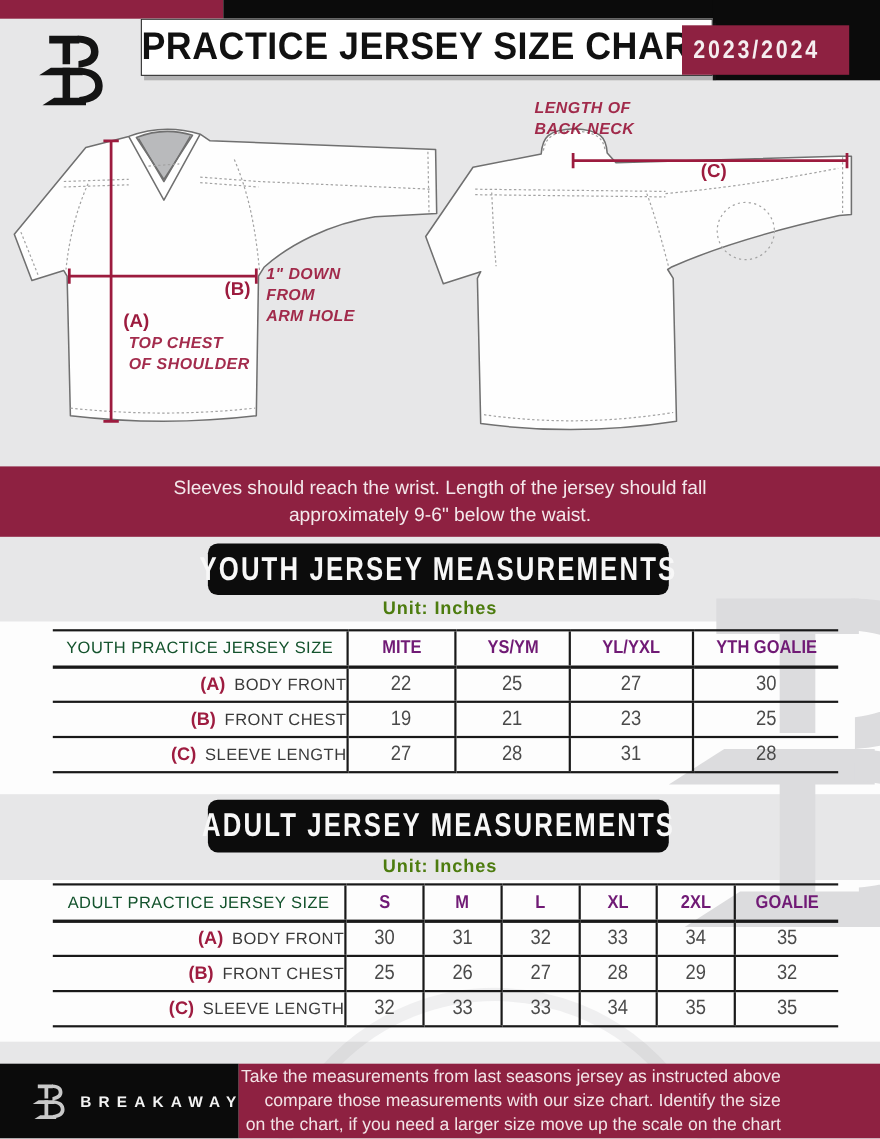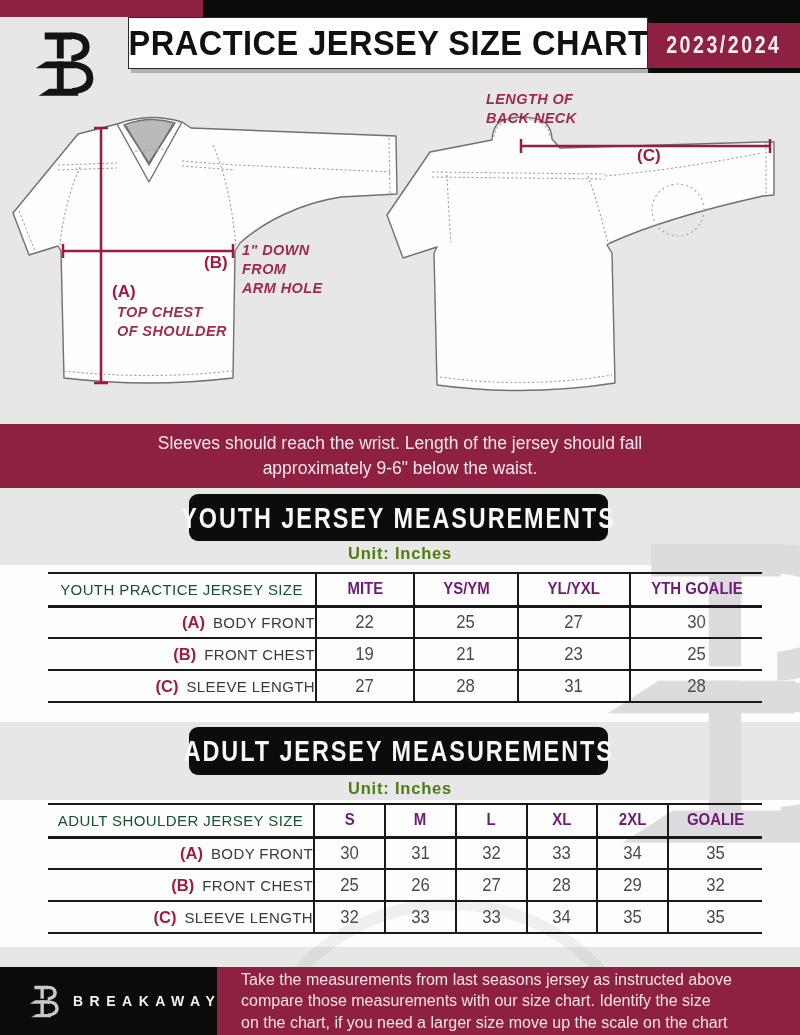--- a/index.html
+++ b/index.html
@@ -24,22 +24,22 @@
   #top-strip-maroon { left:0; top:0; width:203px; height:17px; background:#8e2141; z-index:3; }
   #top-strip-black  { left:203px; top:0; width:597px; height:17px; background:#0b0b0b; z-index:3; }
   #season-black-box { left:648px; top:0; width:152px; height:73px; background:#0b0b0b; z-index:3; }
   #brand-logo-top { left:28px; top:24px; width:76px; height:78px; color:#141414; z-index:4; }
   #brand-logo-top svg { width:100%; height:100%; }
   #title-box { left:128px; top:17px; width:520px; height:52px; background:#ffffff;
                border:1px solid #2a2a2a; box-shadow:3px 4px 0 rgba(40,40,40,0.28);
                z-index:4; display:flex; align-items:center; justify-content:center; }
   #page-title { font-size:35px; font-weight:bold; color:#111; letter-spacing:0.5px;
                 transform:scaleX(0.93); white-space:nowrap; }
-  #season-box { left:648px; top:23px; width:152px; height:45px; background:#8e2141; z-index:4;
-                display:flex; align-items:center; justify-content:center; }
+  #season-box { left:620px; top:23px; width:152px; height:45px; background:#8e2141; z-index:4;
+                display:flex; align-items:center; justify-content:flex-start; }
   #season-label { color:#f5eef0; font-weight:bold; font-size:23px; letter-spacing:3px;
                   transform:scaleX(0.85); white-space:nowrap; }
 
   
   #diagram-svg { left:0; top:85px; width:800px; height:340px; z-index:2; }
   .anno { position:absolute; color:#9c1b3e; z-index:2; }
   .anno-key { font-weight:bold; font-size:17px; }
   .anno-note { font-style:italic; font-size:14.5px; font-weight:bold; line-height:19px;
                letter-spacing:0.4px; white-space:pre-line; opacity:0.92; }
   #front-a-key { left:112px; top:282px; }
@@ -84,21 +84,21 @@
   .row-name { color:#3a3a3a; font-size:15px; letter-spacing:0.4px; margin-left:8px; }
 
   
   #footer-black { left:0; top:967px; width:217px; height:68px; background:#0b0b0b; z-index:3;
                   display:flex; align-items:center; }
   #brand-logo-footer { width:38px; height:42px; color:#c9c9c9; margin-left:26px; flex:none; }
   #brand-logo-footer svg { width:100%; height:100%; }
   #footer-brand-name { color:#f2f2f2; font-weight:bold; font-size:14px; letter-spacing:6.5px; margin-left:9px; }
   #footer-maroon { left:217px; top:967px; width:583px; height:68px; background:#8e2141; z-index:3;
                    display:flex; align-items:center; }
-  #footer-note { color:#f2e3e6; font-size:16px; line-height:21.5px; padding-left:24px; white-space:pre-line; }
+  #footer-note { color:#f2e3e6; font-size:16px; line-height:21.5px; padding-left:2px; white-space:pre-line;text-align:right; }
 </style>
 </head>
 <body>
 
 <div class="abs band-white" id="band-youth"></div>
 <div class="abs band-white" id="band-adult"></div>
 
 <div class="abs" id="wm-circle"></div>
 <div class="abs" id="watermark">
   <svg viewBox="0 0 100 100" preserveAspectRatio="xMinYMin meet" aria-hidden="true">
@@ -253,21 +253,21 @@
       <col style="width:266px">
       <col style="width:71px">
       <col style="width:71px">
       <col style="width:71px">
       <col style="width:70px">
       <col style="width:71px">
       <col style="width:94px">
     </colgroup>
   <thead>
     <tr>
-      <th class="label-h">ADULT SHOULDER JERSEY SIZE</th>
+      <th class="label-h">ADULT PRACTICE JERSEY SIZE</th>
       <th class="col-h vcell"><span class="cond-md">S</span></th>
       <th class="col-h vcell"><span class="cond-md">M</span></th>
       <th class="col-h vcell"><span class="cond-md">L</span></th>
       <th class="col-h vcell"><span class="cond-md">XL</span></th>
       <th class="col-h vcell"><span class="cond-md">2XL</span></th>
       <th class="col-h vcell"><span class="cond-md">GOALIE</span></th>
     </tr>
   </thead>
   <tbody>
     <tr>

